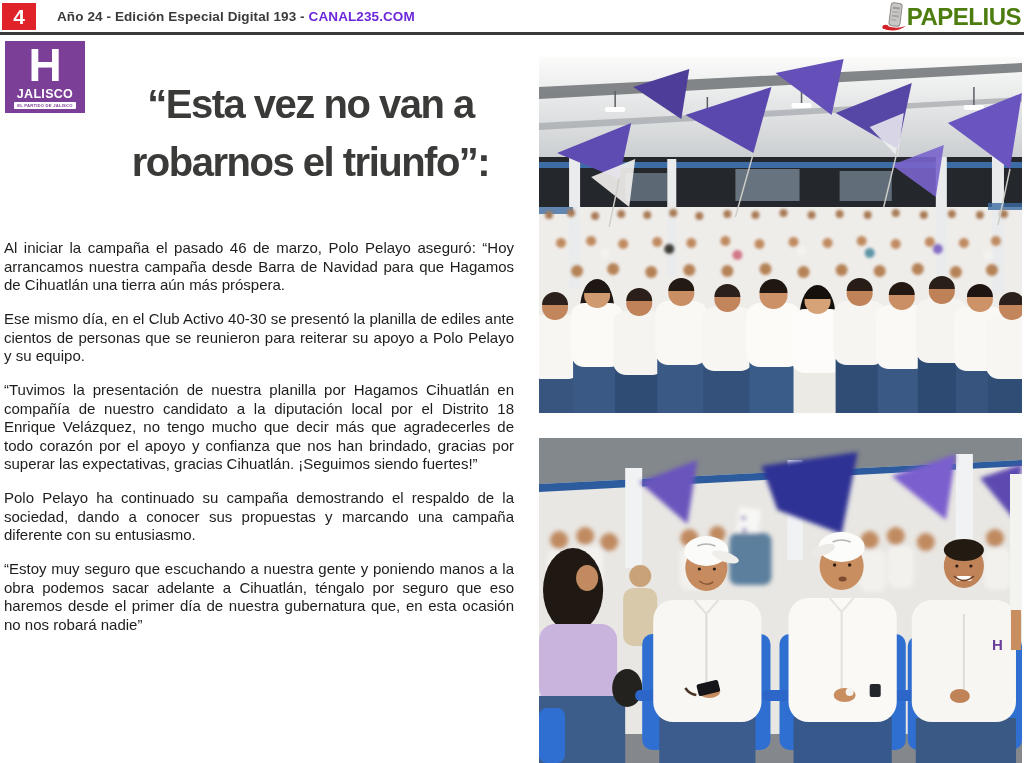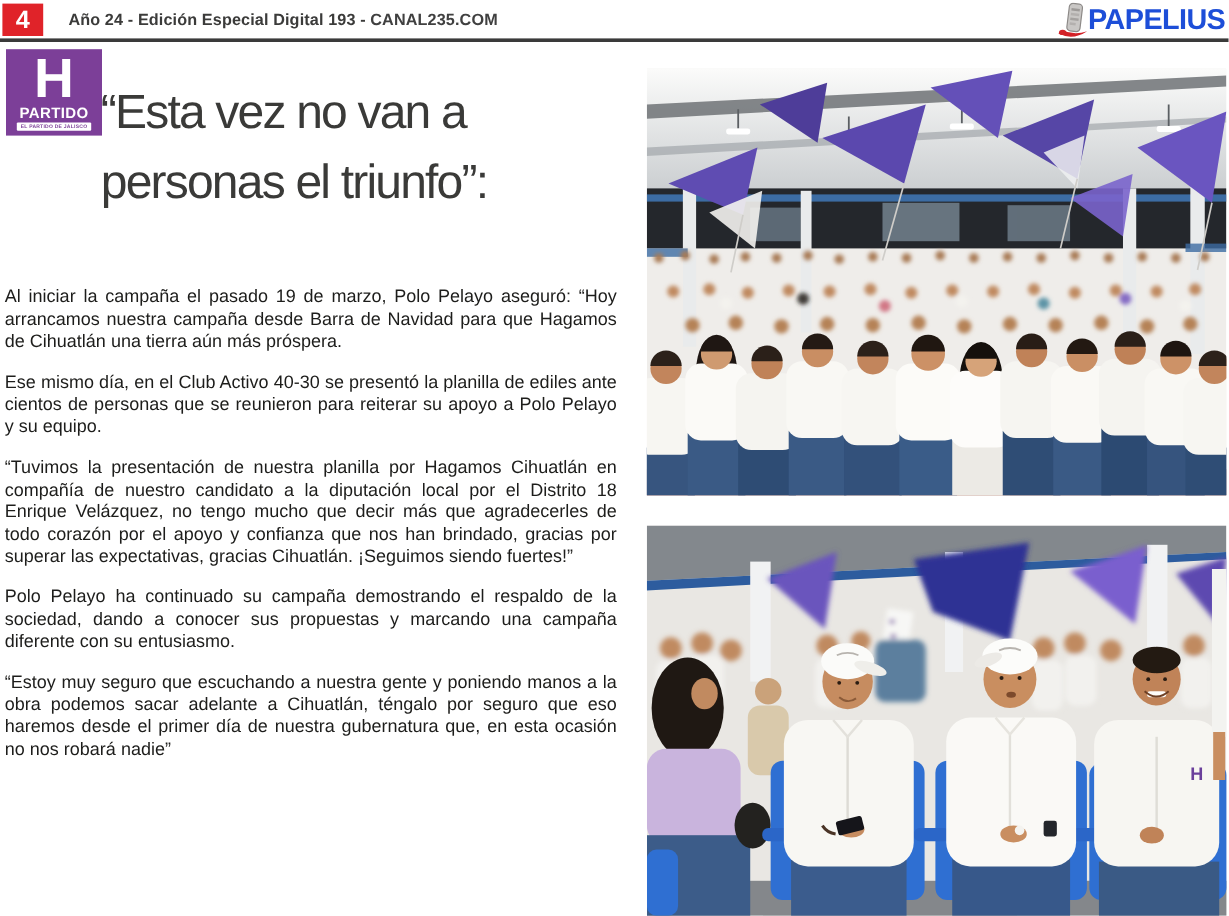--- a/index.html
+++ b/index.html
@@ -5,36 +5,36 @@
   html,body{margin:0;padding:0;background:#fff;}
   .page{position:relative;width:1024px;height:763px;background:#ffffff;
         font-family:"Liberation Sans",sans-serif;overflow:hidden;}
 
   
   .pagenum{position:absolute;left:2px;top:3px;width:34px;height:27px;background:#E02329;
            color:#fff;font-weight:bold;font-size:21px;display:flex;align-items:center;
            justify-content:center;}
   .edition{position:absolute;left:57px;top:9px;font-size:13.5px;font-weight:bold;
            color:#3b3b3a;letter-spacing:.1px;white-space:pre;}
-  .edition .site{color:#404040;}
+  .edition .site{color:#6d28d9;}
   .brand{position:absolute;right:3px;top:2px;display:flex;align-items:center;gap:0px;}
-  .brand-text{color:#1d4ed8;font-weight:bold;font-size:24px;letter-spacing:-.5px;}
+  .brand-text{color:#4d7c0f;font-weight:bold;font-size:24px;letter-spacing:-.5px;}
   .rule{position:absolute;left:0;top:32px;width:1024px;height:2.5px;background:#3a3a3a;}
 
   
   .party-logo{position:absolute;left:5px;top:41px;width:80px;height:72px;background:#7C3F98;
               color:#fff;display:flex;flex-direction:column;align-items:center;}
   .party-logo .h{font-size:46px;font-weight:bold;line-height:46px;margin-top:1px;}
   .party-logo .nm{font-size:12.5px;font-weight:bold;letter-spacing:.3px;line-height:12px;}
   .party-logo .tg{background:#fff;color:#7C3F98;font-size:4.2px;font-weight:bold;
                   padding:1px 3px;margin-top:1.5px;letter-spacing:.2px;border-radius:1px;}
 
   
-  .headline{position:absolute;left:80px;top:62px;width:433px;margin:4px;text-align:left;
-            color:#3A3A38;font-size:40px;line-height:57.5px;font-weight:normal;
+  .headline{position:absolute;left:80px;top:62px;width:433px;margin:14px;text-align:center;
+            color:#3A3A38;font-size:40px;line-height:57.5px;font-weight:bold;
             letter-spacing:-1.5px;}
   .headline span{display:block;white-space:nowrap;}
 
   
   .body-col{position:absolute;left:4px;top:239px;width:510px;font-size:15px;
             line-height:18.5px;color:#1d1d1b;text-align:justify;}
   .body-col p{margin:0 0 15.5px 0;}
 
   
   .photo{position:absolute;left:539px;margin:0;}
@@ -62,31 +62,31 @@
       <path d="M1,26 Q13,32 25,24 Q14,28 4,23 Z" fill="#D32127"></path>
       <ellipse cx="4.5" cy="25" rx="3" ry="2.2" fill="#D32127"></ellipse>
     </svg>
     <span class="brand-text">PAPELIUS</span>
   </div>
 
   <div class="rule"></div>
 
   <div class="party-logo">
     <div class="h">H</div>
-    <div class="nm">PARTIDO</div>
+    <div class="nm">JALISCO</div>
     <div class="tg">EL PARTIDO DE JALISCO</div>
   </div>
 
   <h1 class="headline">
     <span>“Esta vez no van a</span>
-    <span>personas el triunfo”:</span>
+    <span>robarnos el triunfo”:</span>
   </h1>
 
   <div class="body-col">
-    <p>Al iniciar la campaña el pasado 19 de marzo, Polo Pelayo aseguró: “Hoy arrancamos nuestra campaña desde Barra de Navidad para que Hagamos de Cihuatlán una tierra aún más próspera.</p>
+    <p>Al iniciar la campaña el pasado 46 de marzo, Polo Pelayo aseguró: “Hoy arrancamos nuestra campaña desde Barra de Navidad para que Hagamos de Cihuatlán una tierra aún más próspera.</p>
     <p>Ese mismo día, en el Club Activo 40-30 se presentó la planilla de ediles ante cientos de personas que se reunieron para reiterar su apoyo a Polo Pelayo y su equipo.</p>
     <p>“Tuvimos la presentación de nuestra planilla por Hagamos Cihuatlán en compañía de nuestro candidato a la diputación local por el Distrito 18 Enrique Velázquez, no tengo mucho que decir más que agradecerles de todo corazón por el apoyo y confianza que nos han brindado, gracias por superar las expectativas, gracias Cihuatlán. ¡Seguimos siendo fuertes!”</p>
     <p>Polo Pelayo ha continuado su campaña demostrando el respaldo de la sociedad, dando a conocer sus propuestas y marcando una campaña diferente con su entusiasmo.</p>
     <p>“Estoy muy seguro que escuchando a nuestra gente y poniendo manos a la obra podemos sacar adelante a Cihuatlán, téngalo por seguro que eso haremos desde el primer día de nuestra gubernatura que, en esta ocasión no nos robará nadie”</p>
   </div>
 
   <figure class="photo photo1" aria-label="Multitud en salón con banderas moradas y primera fila en camisas blancas">
     <svg viewBox="0 0 482 356" preserveAspectRatio="none">
       <defs>
         <linearGradient id="ceil1" x1="0" y1="0" x2="0" y2="1">

